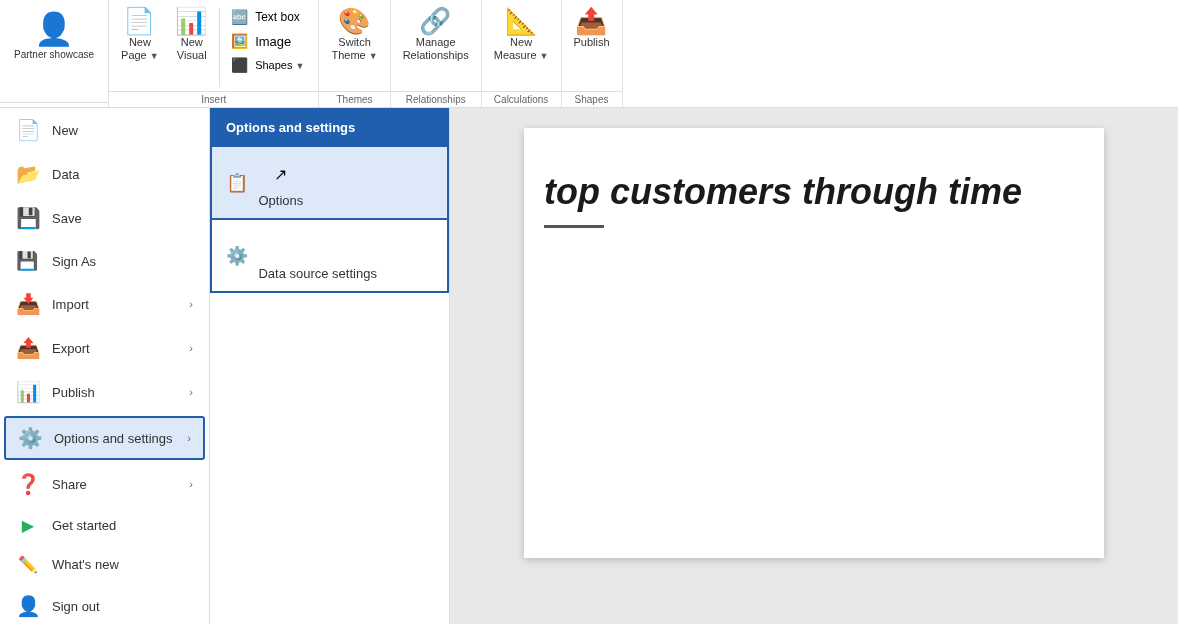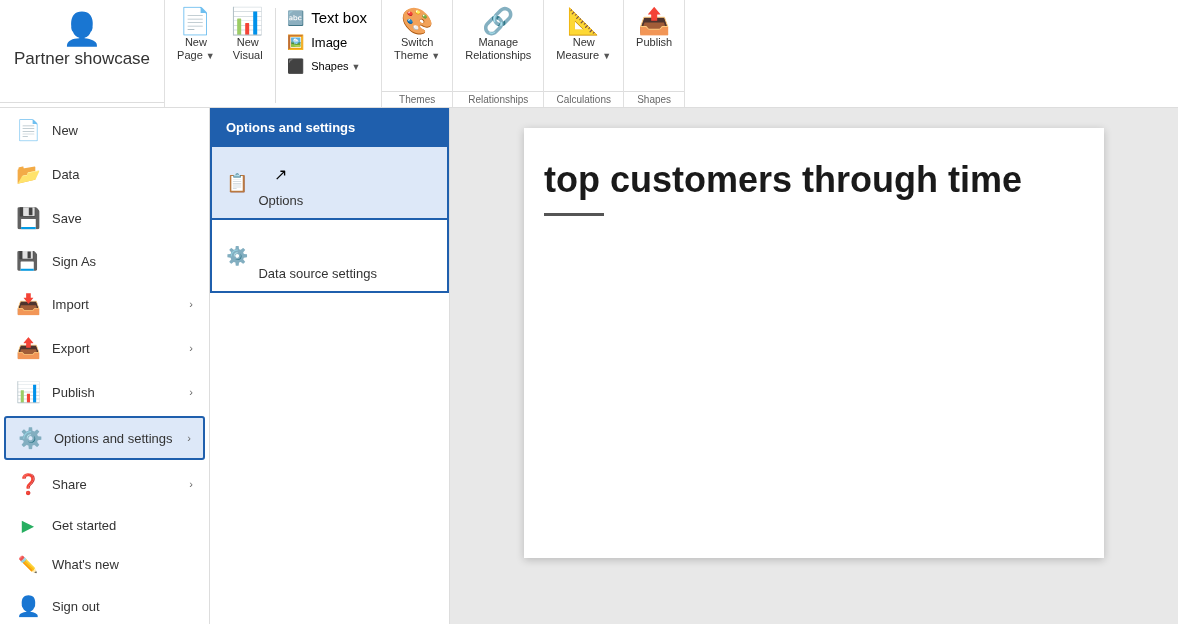--- a/index.html
+++ b/index.html
@@ -76,21 +76,21 @@
     .partner-btn {
       display: flex;
       flex-direction: column;
       align-items: center;
       padding: 6px 10px;
       cursor: pointer;
       border-radius: 3px;
       height: 80px;
     }
     .partner-btn .icon { font-size: 32px; color: #c4504a; }
-    .partner-btn .label { font-size: 17px; text-align: center; color: #333; line-height: 1.3; }
+    .partner-btn .label { font-size: 10px; text-align: center; color: #333; line-height: 1.3; }
 
     
     .main-area {
       display: flex;
       flex: 1;
       overflow: hidden;
     }
 
     
     .sidebar {
@@ -167,22 +167,23 @@
 
     .canvas-page {
       background: #fff;
       width: 580px;
       height: 430px;
       box-shadow: 0 2px 8px rgba(0,0,0,0.2);
       display: flex;
       flex-direction: column;
       align-items: center;
       justify-content: flex-start;
-      padding-top: 30px;
+      padding-top: 42px;
       overflow: hidden;
+      font-style: italic;
     }
 
     .canvas-title {
       font-size: 36px;
       font-weight: 900;
       color: #1a1a1a;
       line-height: 1.2;
       text-align: left;
       width: 100%;
       padding: 0 20px;
@@ -227,32 +228,33 @@
 
       <div class="ribbon-btn">
         <span class="icon" style="font-size:26px; color:#e67e22;">📊</span>
         <span class="label">New<br>Visual</span>
       </div>
       <div class="ribbon-divider"></div>
 
       <div style="display:flex;flex-direction:column;gap:2px;padding:2px 4px;">
         <div class="ribbon-btn-small" style="height:auto;padding:3px 6px;flex-direction:row;gap:6px;min-width:80px;">
           <span style="font-size:14px;">🔤</span>
-          <span style="font-size:15px;">Text box</span>
+          <span style="font-size:12px;">Text box</span>
         </div>
         <div class="ribbon-btn-small" style="height:auto;padding:3px 6px;flex-direction:row;gap:6px;min-width:80px;">
           <span style="font-size:14px;">🖼️</span>
           <span style="font-size:13px;">Image</span>
         </div>
         <div class="ribbon-btn-small" style="height:auto;padding:3px 6px;flex-direction:row;gap:6px;min-width:80px;">
           <span style="font-size:14px;">⬛</span>
           <span style="font-size:11px;">Shapes <span class="chevron-down">▼</span></span>
         </div>
       </div>
     </div>
+    <div class="ribbon-bottom">Insert</div>
   </div>
 
   <div class="ribbon-section-wrap">
     <div class="ribbon-top">
       <div class="ribbon-btn">
         <span class="icon" style="font-size:26px; color:#f39c12;">🎨</span>
         <span class="label">Switch<br>Theme <span class="chevron-down">▼</span></span>
       </div>
     </div>
     <div class="ribbon-bottom">Themes</div>

